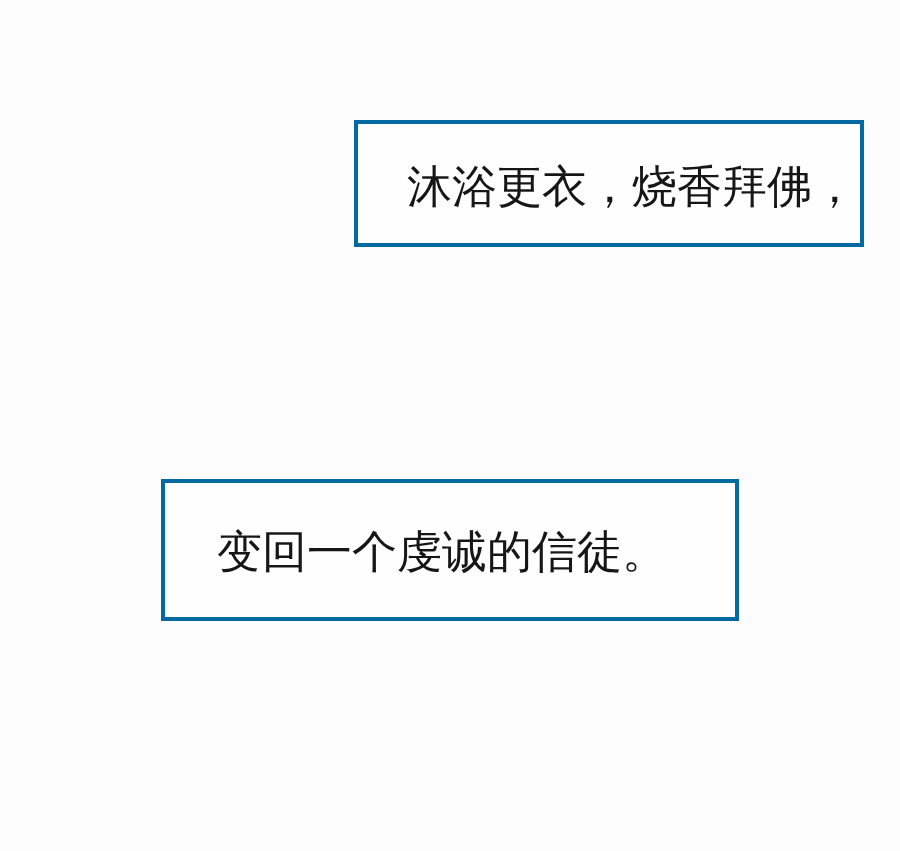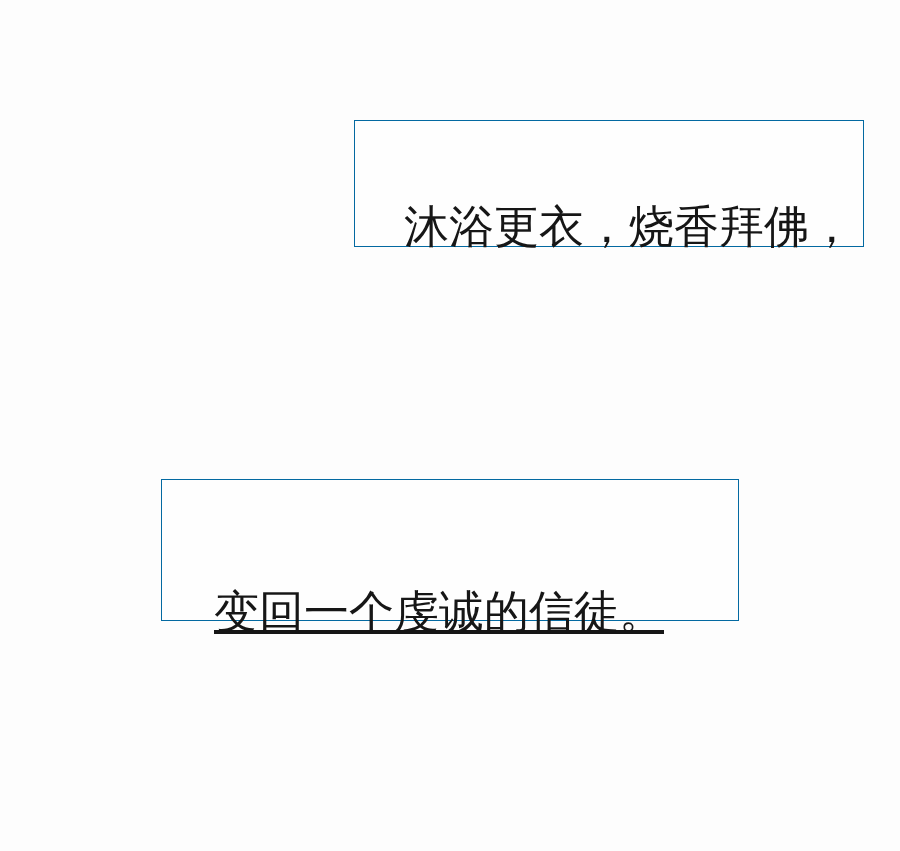--- a/index.html
+++ b/index.html
@@ -16,23 +16,23 @@
   }
   .page {
     position: absolute;
     inset: 0;
     background: #fdfdfd;
   }
   .caption-box {
     position: absolute;
     box-sizing: border-box;
     background: #fefefe;
-    border: 1px solid #0369a1;
+    border: 4px solid #0369a1;
     display: flex;
-    align-items: flex-end;
+    align-items: center;
   }
   .caption-text {
     color: #161616;
     font-size: 45px;
     line-height: 1;
     letter-spacing: 0px;
     white-space: nowrap;
   }
   #caption-1 {
     left: 354px;
@@ -48,22 +48,21 @@
   }
   #caption-2 {
     left: 161px;
     top: 479px;
     width: 578px;
     height: 142px;
     padding-left: 52px;
   }
   #caption-2 .caption-text {
     position: relative;
-    top: 14px;
-    text-decoration: underline;
+    top: 1px;
   }
 </style>
 </head>
 <body>
 
 <div class="page">
 
   <div class="caption-box" id="caption-1">
     <span class="caption-text">沐浴更衣，烧香拜佛，</span>
   </div>

